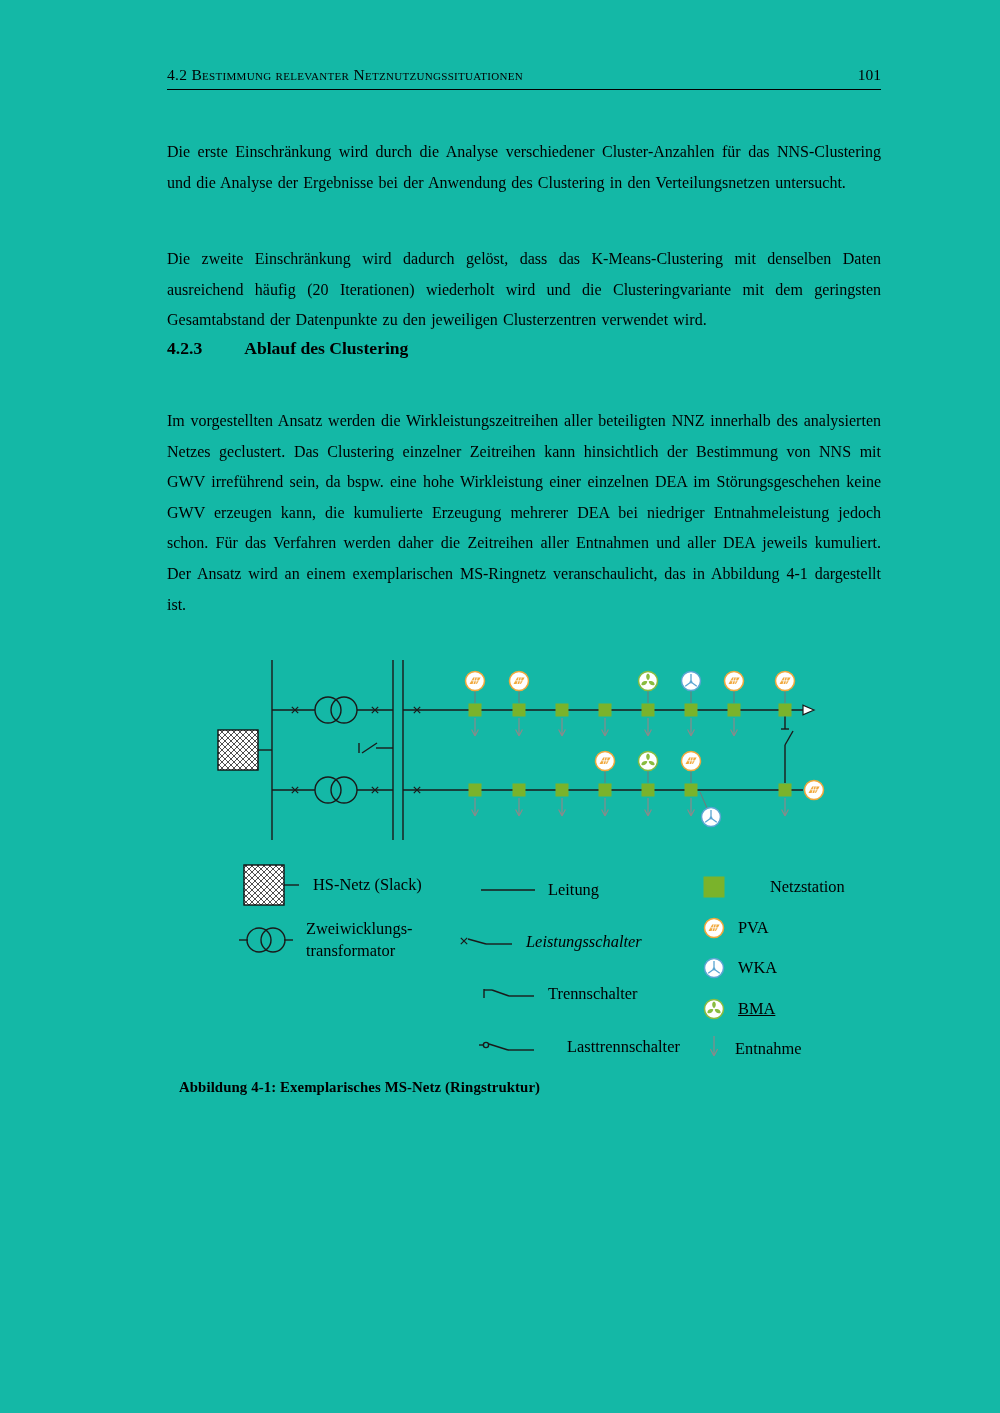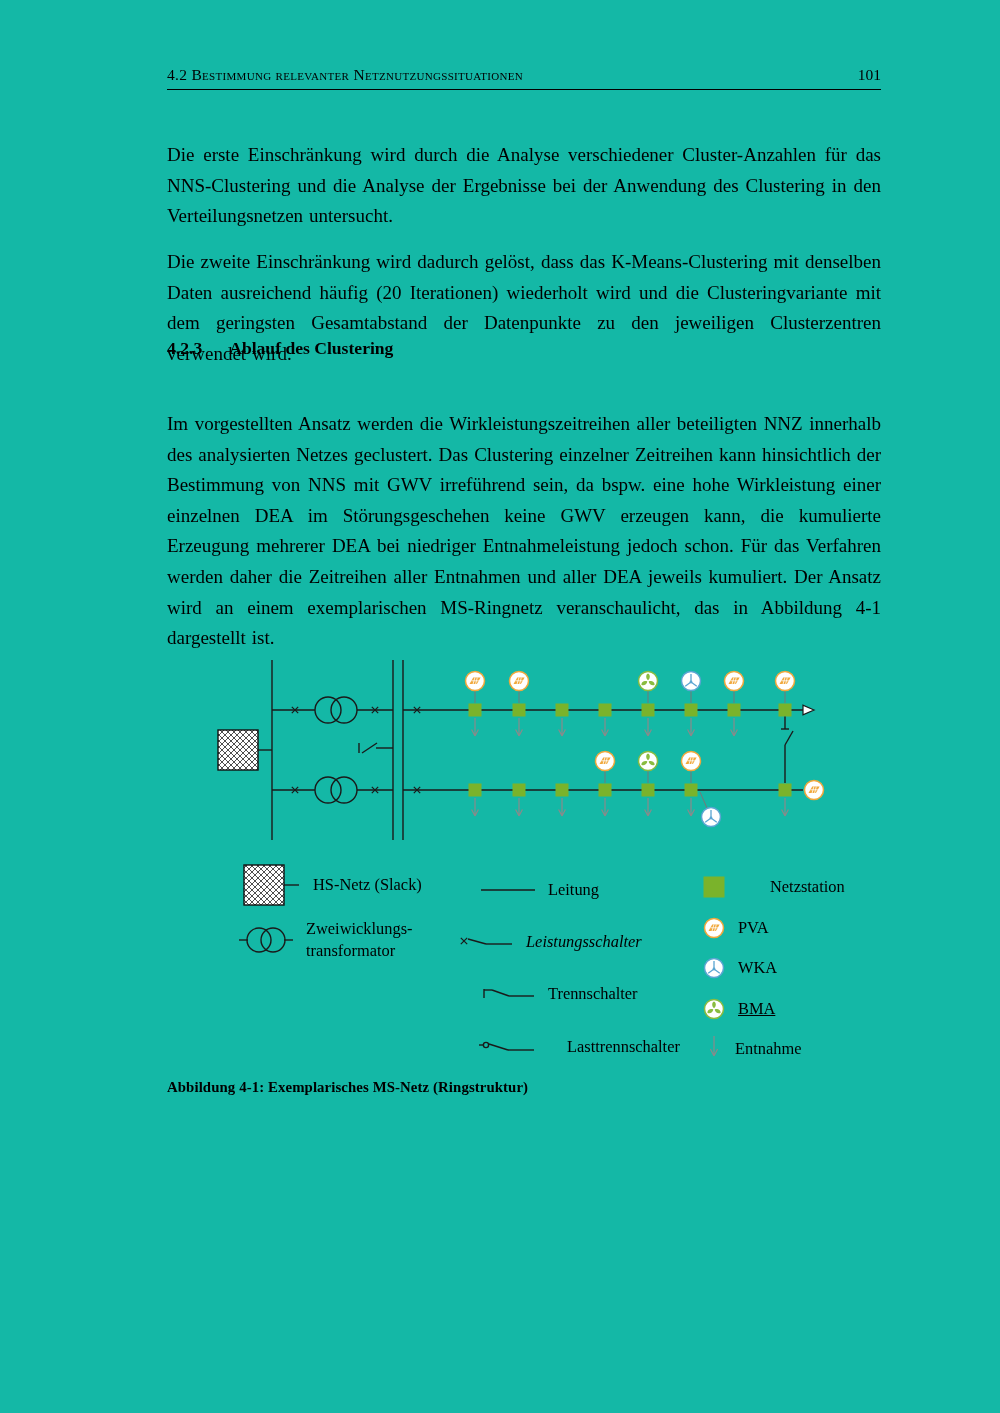--- a/index.html
+++ b/index.html
@@ -19,40 +19,40 @@
   }
   .running-head{
     position:absolute;left:167px;top:66px;width:714px;
     display:flex;justify-content:space-between;align-items:flex-end;
     border-bottom:1.3px solid #000;padding-bottom:5px;
     font-size:15.5px;
   }
   .running-head .sec{font-variant:small-caps;letter-spacing:0.3px;}
   .para{
     position:absolute;left:167px;width:714px;
-    font-size:19px;line-height:30.6px;
+    font-size:16px;line-height:30.6px;
     text-align:justify;text-align-last:left;word-spacing:1.2px;
   }
   .p1{top:121px;} .p2{top:228px;} .p3{top:390px;}
   .sec-heading{
     position:absolute;left:167px;top:338px;
     font-size:17.6px;font-weight:bold;
   }
-  .sec-heading .num{margin-right:27px;}
+  .sec-heading .num{margin-right:42px;}
   .diagram{position:absolute;left:195px;top:645px;width:660px;height:215px;}
   .ln{stroke:#1a1a1a;stroke-width:1.4;fill:none;}
   .lnf{stroke:#1a1a1a;stroke-width:1.4;fill:none;}
   .lnt{stroke:#777;stroke-width:1;fill:none;}
   .legend-item{
     position:absolute;display:flex;align-items:center;gap:12px;
   }
   .legend-label{font-size:16.4px;line-height:22px;}
   .w-trafo{width:152px;}
   .fig-caption{
-    position:absolute;left:167px;top:1079px;
+    position:absolute;left:179px;top:1079px;
     font-size:14.8px;font-weight:bold;letter-spacing:0.1px;
   }
 </style>
 </head>
 <body>
 
 <div class="page">
 
   <div class="running-head">
     <span class="sec">4.2 Bestimmung relevanter Netznutzungssituationen</span>

